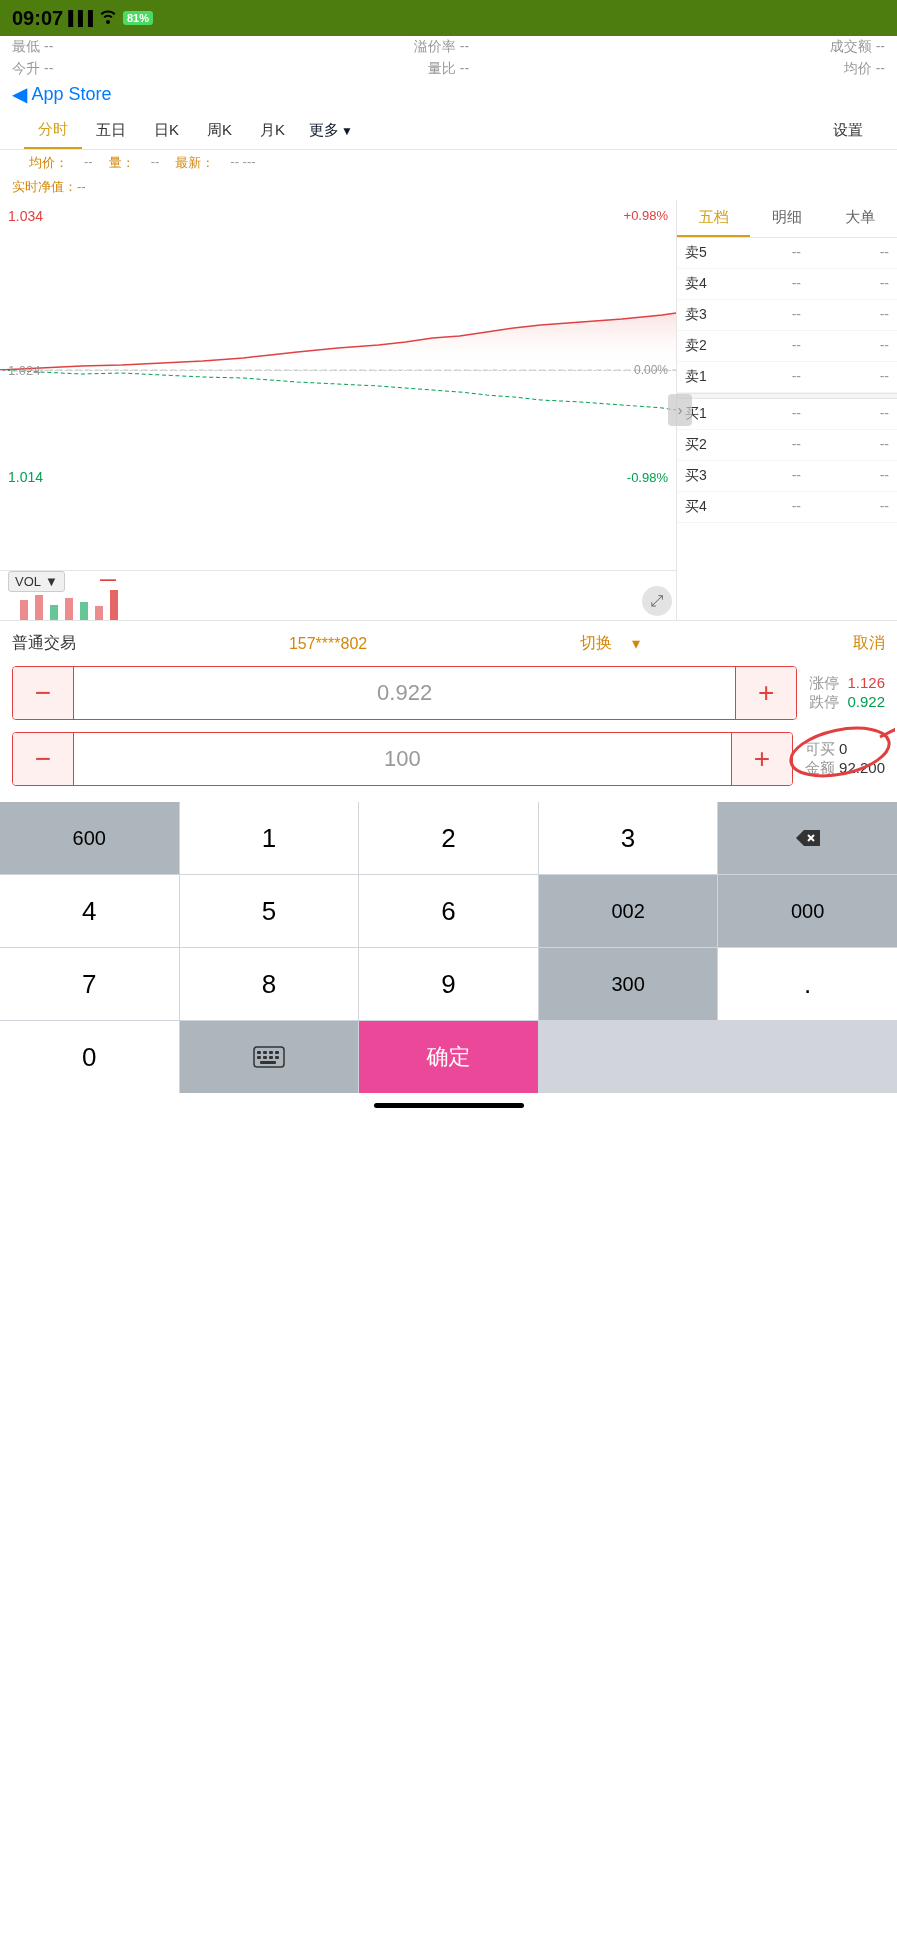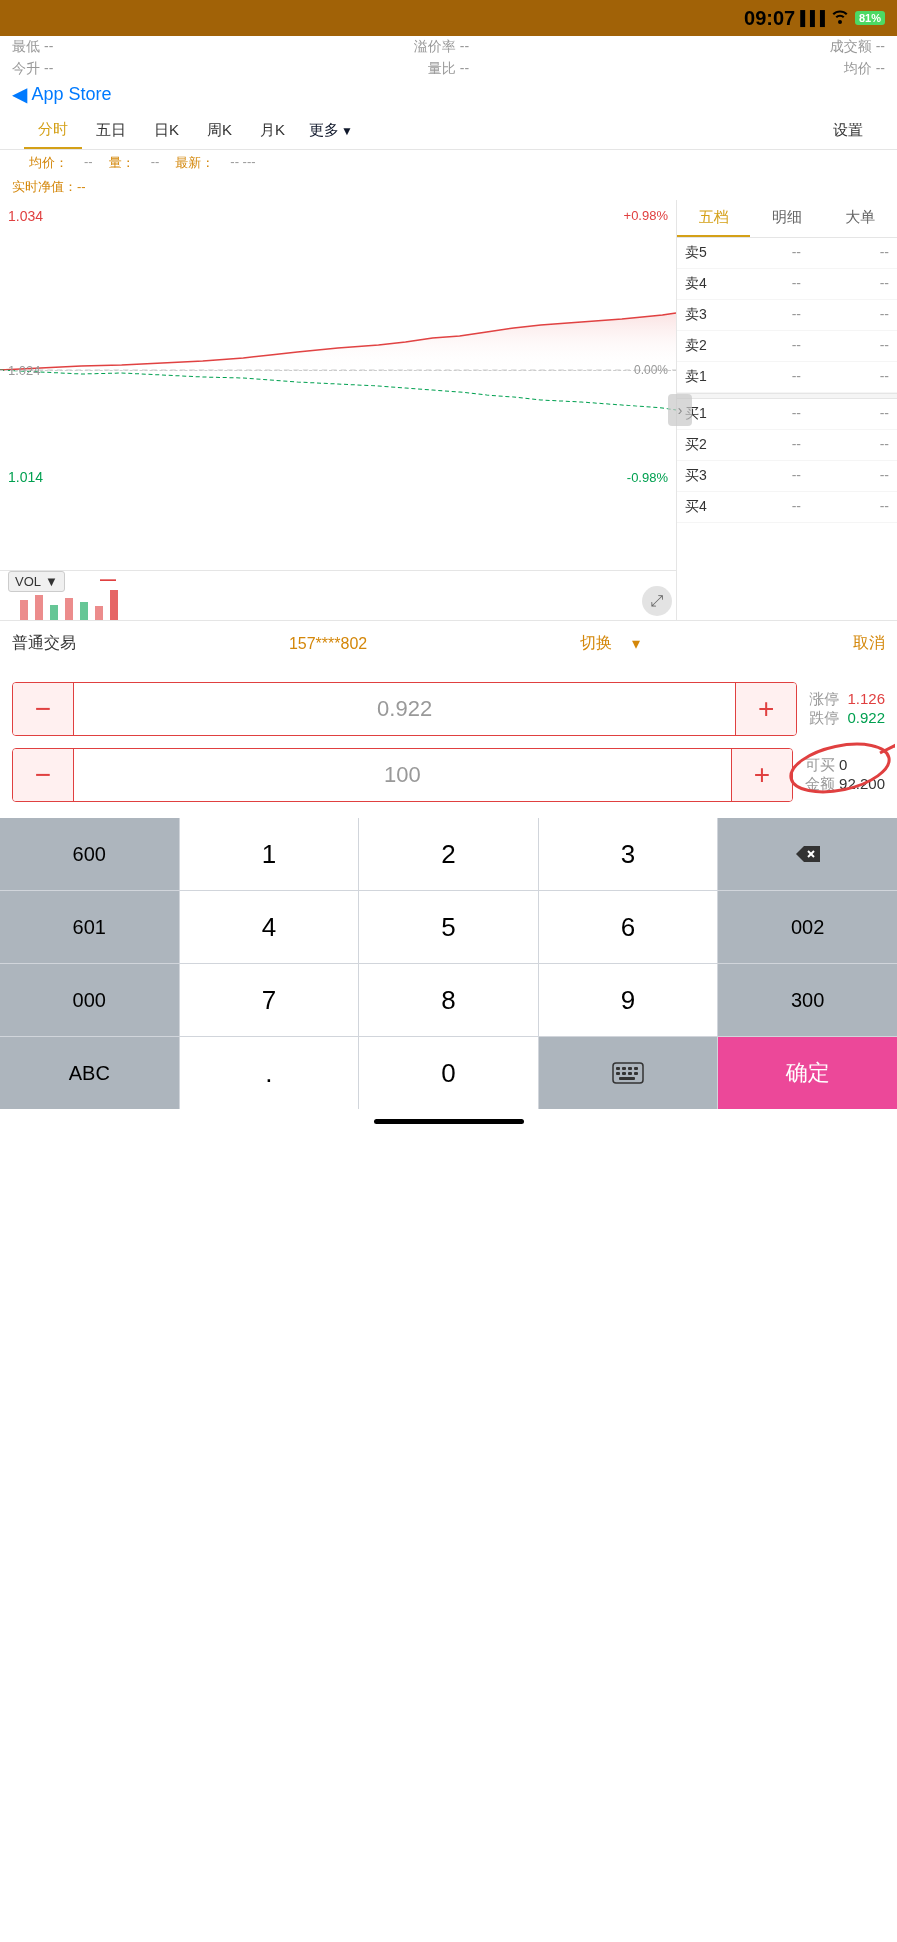--- a/index.html
+++ b/index.html
@@ -8,24 +8,24 @@
       font-family: -apple-system, "PingFang SC", "Helvetica Neue", sans-serif;
       background: #fff;
       width: 897px;
       min-height: 1942px;
       overflow-x: hidden;
     }
 
     
     .status-bar {
       display: flex;
-      justify-content: flex-end;
+      justify-content: flex-start;
       align-items: center;
       padding: 4px 12px;
-      background: #a16207;
+      background: #4d7c0f;
       height: 36px;
     }
     .status-time {
       font-size: 20px;
       font-weight: 600;
       color: #000;
     }
     .status-icons {
       display: flex;
       align-items: center;
@@ -301,21 +301,21 @@
 
     
     .trade-section {
       background: #fff;
       padding: 12px;
     }
     .trade-header {
       display: flex;
       align-items: center;
       justify-content: space-between;
-      margin-bottom: 28px;
+      margin-bottom: 12px;
     }
     .trade-type { font-size: 16px; color: #333; }
     .trade-account { font-size: 16px; color: #d4870a; }
     .trade-switch {
       display: flex;
       align-items: center;
       font-size: 16px;
       color: #d4870a;
       gap: 20px;
     }
@@ -693,31 +693,29 @@
     <div class="num-key">1</div>
     <div class="num-key">2</div>
     <div class="num-key">3</div>
     <div class="num-key delete-key">
       <svg width="28" height="20" viewBox="0 0 28 20">
         <path d="M10 2L2 10l8 8h16V2H10z" fill="#333"></path>
         <line x1="14" y1="7" x2="20" y2="13" stroke="#fff" stroke-width="2"></line>
         <line x1="20" y1="7" x2="14" y2="13" stroke="#fff" stroke-width="2"></line>
       </svg>
     </div>
-    <div class="num-key dark" style="font-size: 20px;">601</div>
     <div class="num-key">4</div>
     <div class="num-key">5</div>
     <div class="num-key">6</div>
     <div class="num-key dark" style="font-size: 20px;">002</div>
     <div class="num-key dark" style="font-size: 20px;">000</div>
     <div class="num-key">7</div>
     <div class="num-key">8</div>
     <div class="num-key">9</div>
     <div class="num-key dark" style="font-size: 20px;">300</div>
-    <div class="num-key dark" style="font-size: 20px;">ABC</div>
     <div class="num-key">.</div>
     <div class="num-key">0</div>
     <div class="num-key kbd-key">
       <svg width="32" height="22" viewBox="0 0 32 22">
         <rect x="1" y="1" width="30" height="20" rx="3" fill="none" stroke="#333" stroke-width="1.5"></rect>
         <rect x="4" y="5" width="4" height="3" rx="1" fill="#333"></rect>
         <rect x="10" y="5" width="4" height="3" rx="1" fill="#333"></rect>
         <rect x="16" y="5" width="4" height="3" rx="1" fill="#333"></rect>
         <rect x="22" y="5" width="4" height="3" rx="1" fill="#333"></rect>
         <rect x="4" y="10" width="4" height="3" rx="1" fill="#333"></rect>

